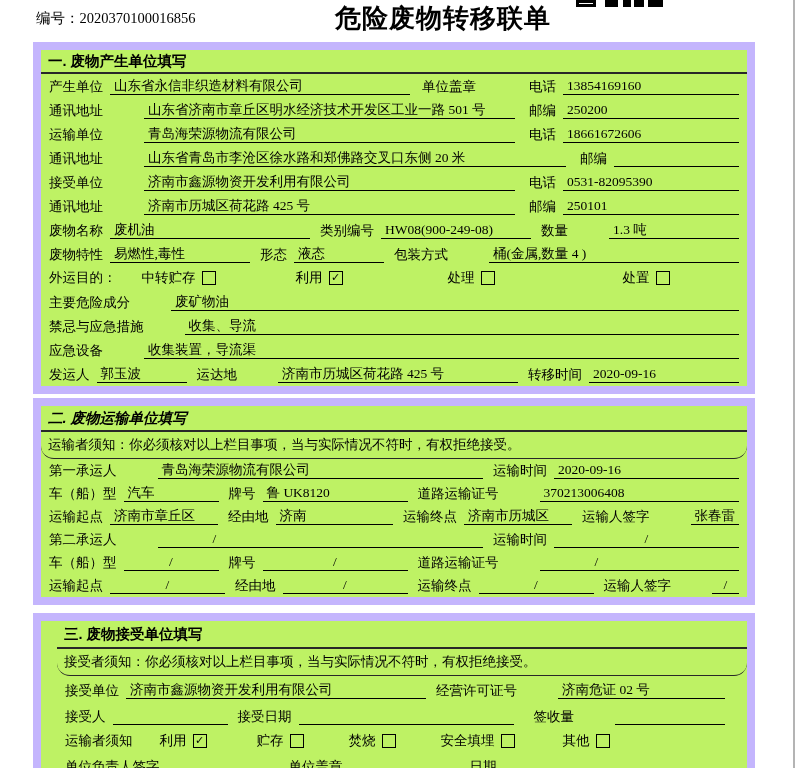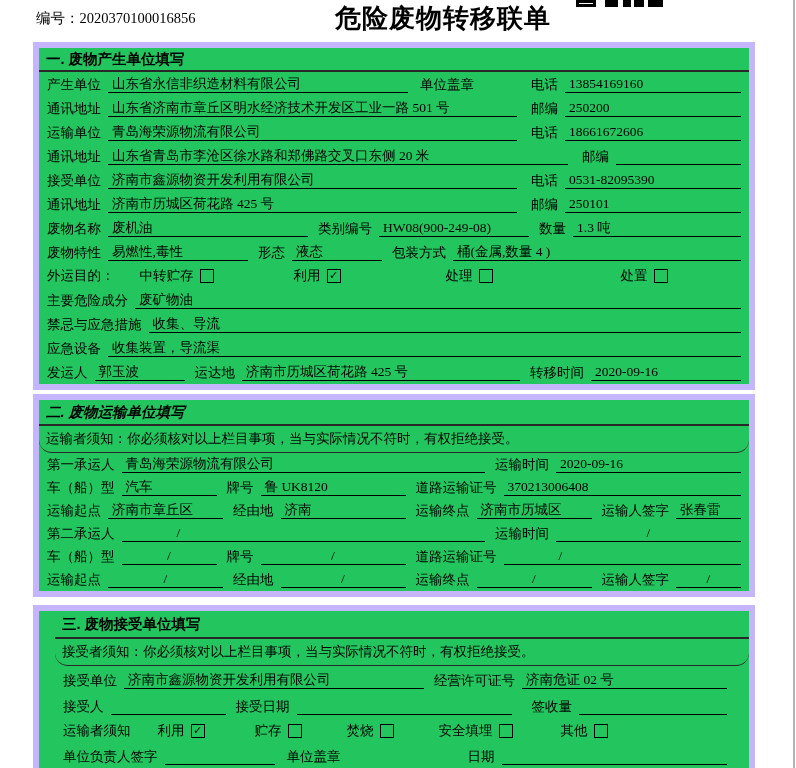--- a/index.html
+++ b/index.html
@@ -16,40 +16,40 @@
     font-size:26px;font-weight:bold;font-family:"Liberation Sans","DejaVu Sans",sans-serif;
     letter-spacing:1px;}
   .qr{position:absolute;left:576px;top:0;width:90px;height:8px;}
   .qr span{position:absolute;top:0;height:7px;background:#000;}
   .qr .q1{left:0;width:20px;background:#fff;border:3px solid #000;box-sizing:border-box;}
   .qr .q2{left:29px;width:13px;}
   .qr .q3{left:47px;width:8px;}
   .qr .q4{left:58px;width:10px;}
   .qr .q5{left:72px;width:15px;}
   
-  .box{margin-left:33px;width:722px;border:6px solid #c4b5fd;box-sizing:border-box;background:#22c55e;}
+  .box{margin-left:33px;width:722px;border:8px solid #c4b5fd;box-sizing:border-box;background:#bef264;}
   .box1{margin-top:0;}
   .box2{margin-top:4px;}
   .box3{margin-top:8px;padding-left:16px;}
   .sh{font-weight:bold;font-size:14.5px;padding:0 0 0 7px;height:22px;line-height:22px;
       border-bottom:2px solid #282828;font-family:"Liberation Sans","DejaVu Sans",sans-serif;}
   .box2 .sh{height:24px;line-height:24px;font-style:italic;}
   .box3 .sh{height:26px;line-height:26px;}
   .notice{height:26px;border-bottom:1px solid #282828;display:flex;align-items:center;
       padding-left:7px;white-space:nowrap;border-radius:13px;}
   .r{display:flex;align-items:flex-end;height:24px;box-sizing:border-box;
      padding:0 8px 3px 8px;white-space:nowrap;}
   .box2 .r{height:23px;justify-content:space-between;}
   .box3 .r{height:26px;}
   .box3 .r4s{height:24px;}
   .rc{align-items:center;padding-bottom:0;}
   .l{margin-right:7px;line-height:16px;}
   .li{margin-left:10px;margin-right:7px;line-height:16px;}
   .f{border-bottom:1px solid #000;min-height:16px;line-height:16px;padding:0 4px;box-sizing:border-box;}
-  .fx{flex:1;}
+  .fx{flex:1;margin-left:34px;}
   .sp{flex:1;}
   .ctr{text-align:center;}
   .sl{padding-left:55px;}
   .mr14{margin-right:14px;}
   .rl{margin-left:14px;margin-right:7px;line-height:16px;}
   .w90{width:90px}.w95{width:95px}.w110{width:110px}.w115{width:115px}.w125{width:125px}
   .w140{width:140px}.w145{width:145px}.w150{width:150px}.w176{width:176px}.w185{width:185px}
   .w200{width:200px}.w215{width:215px}.w300{width:300px}
   .cb{display:inline-block;width:12px;height:12px;border:1px solid #000;margin-left:6px;
       text-align:center;line-height:12px;font-size:11px;vertical-align:-1px;

